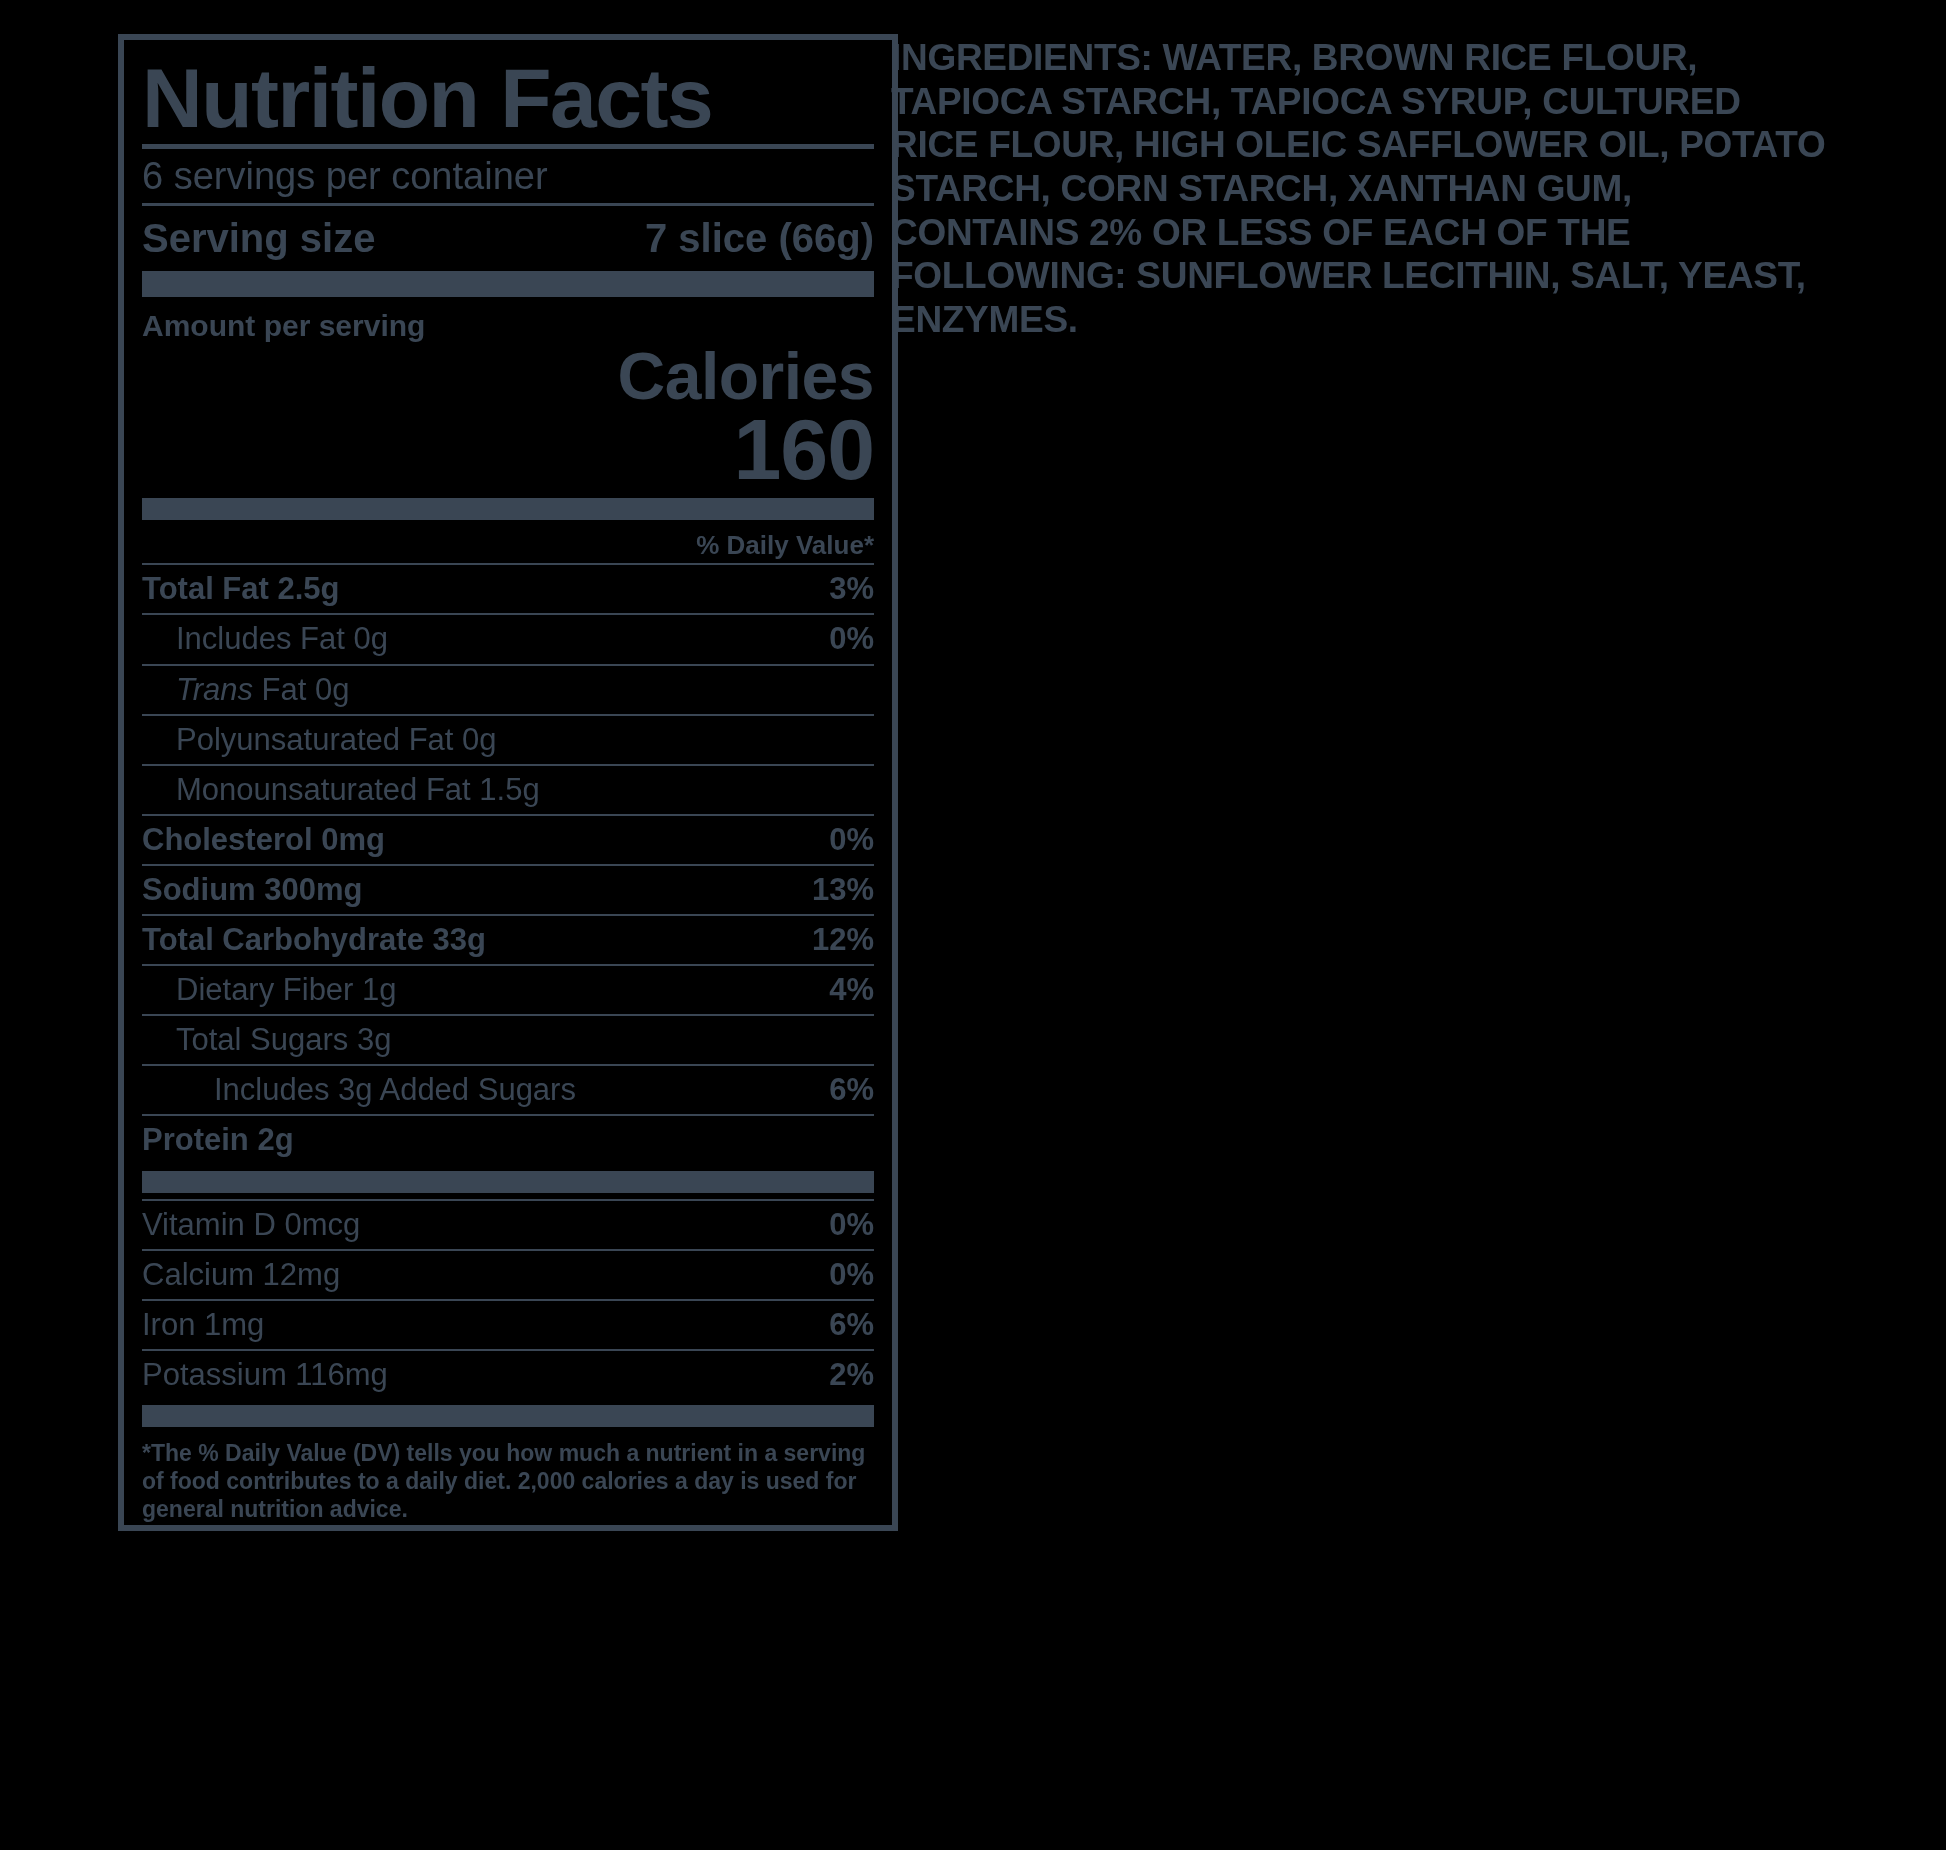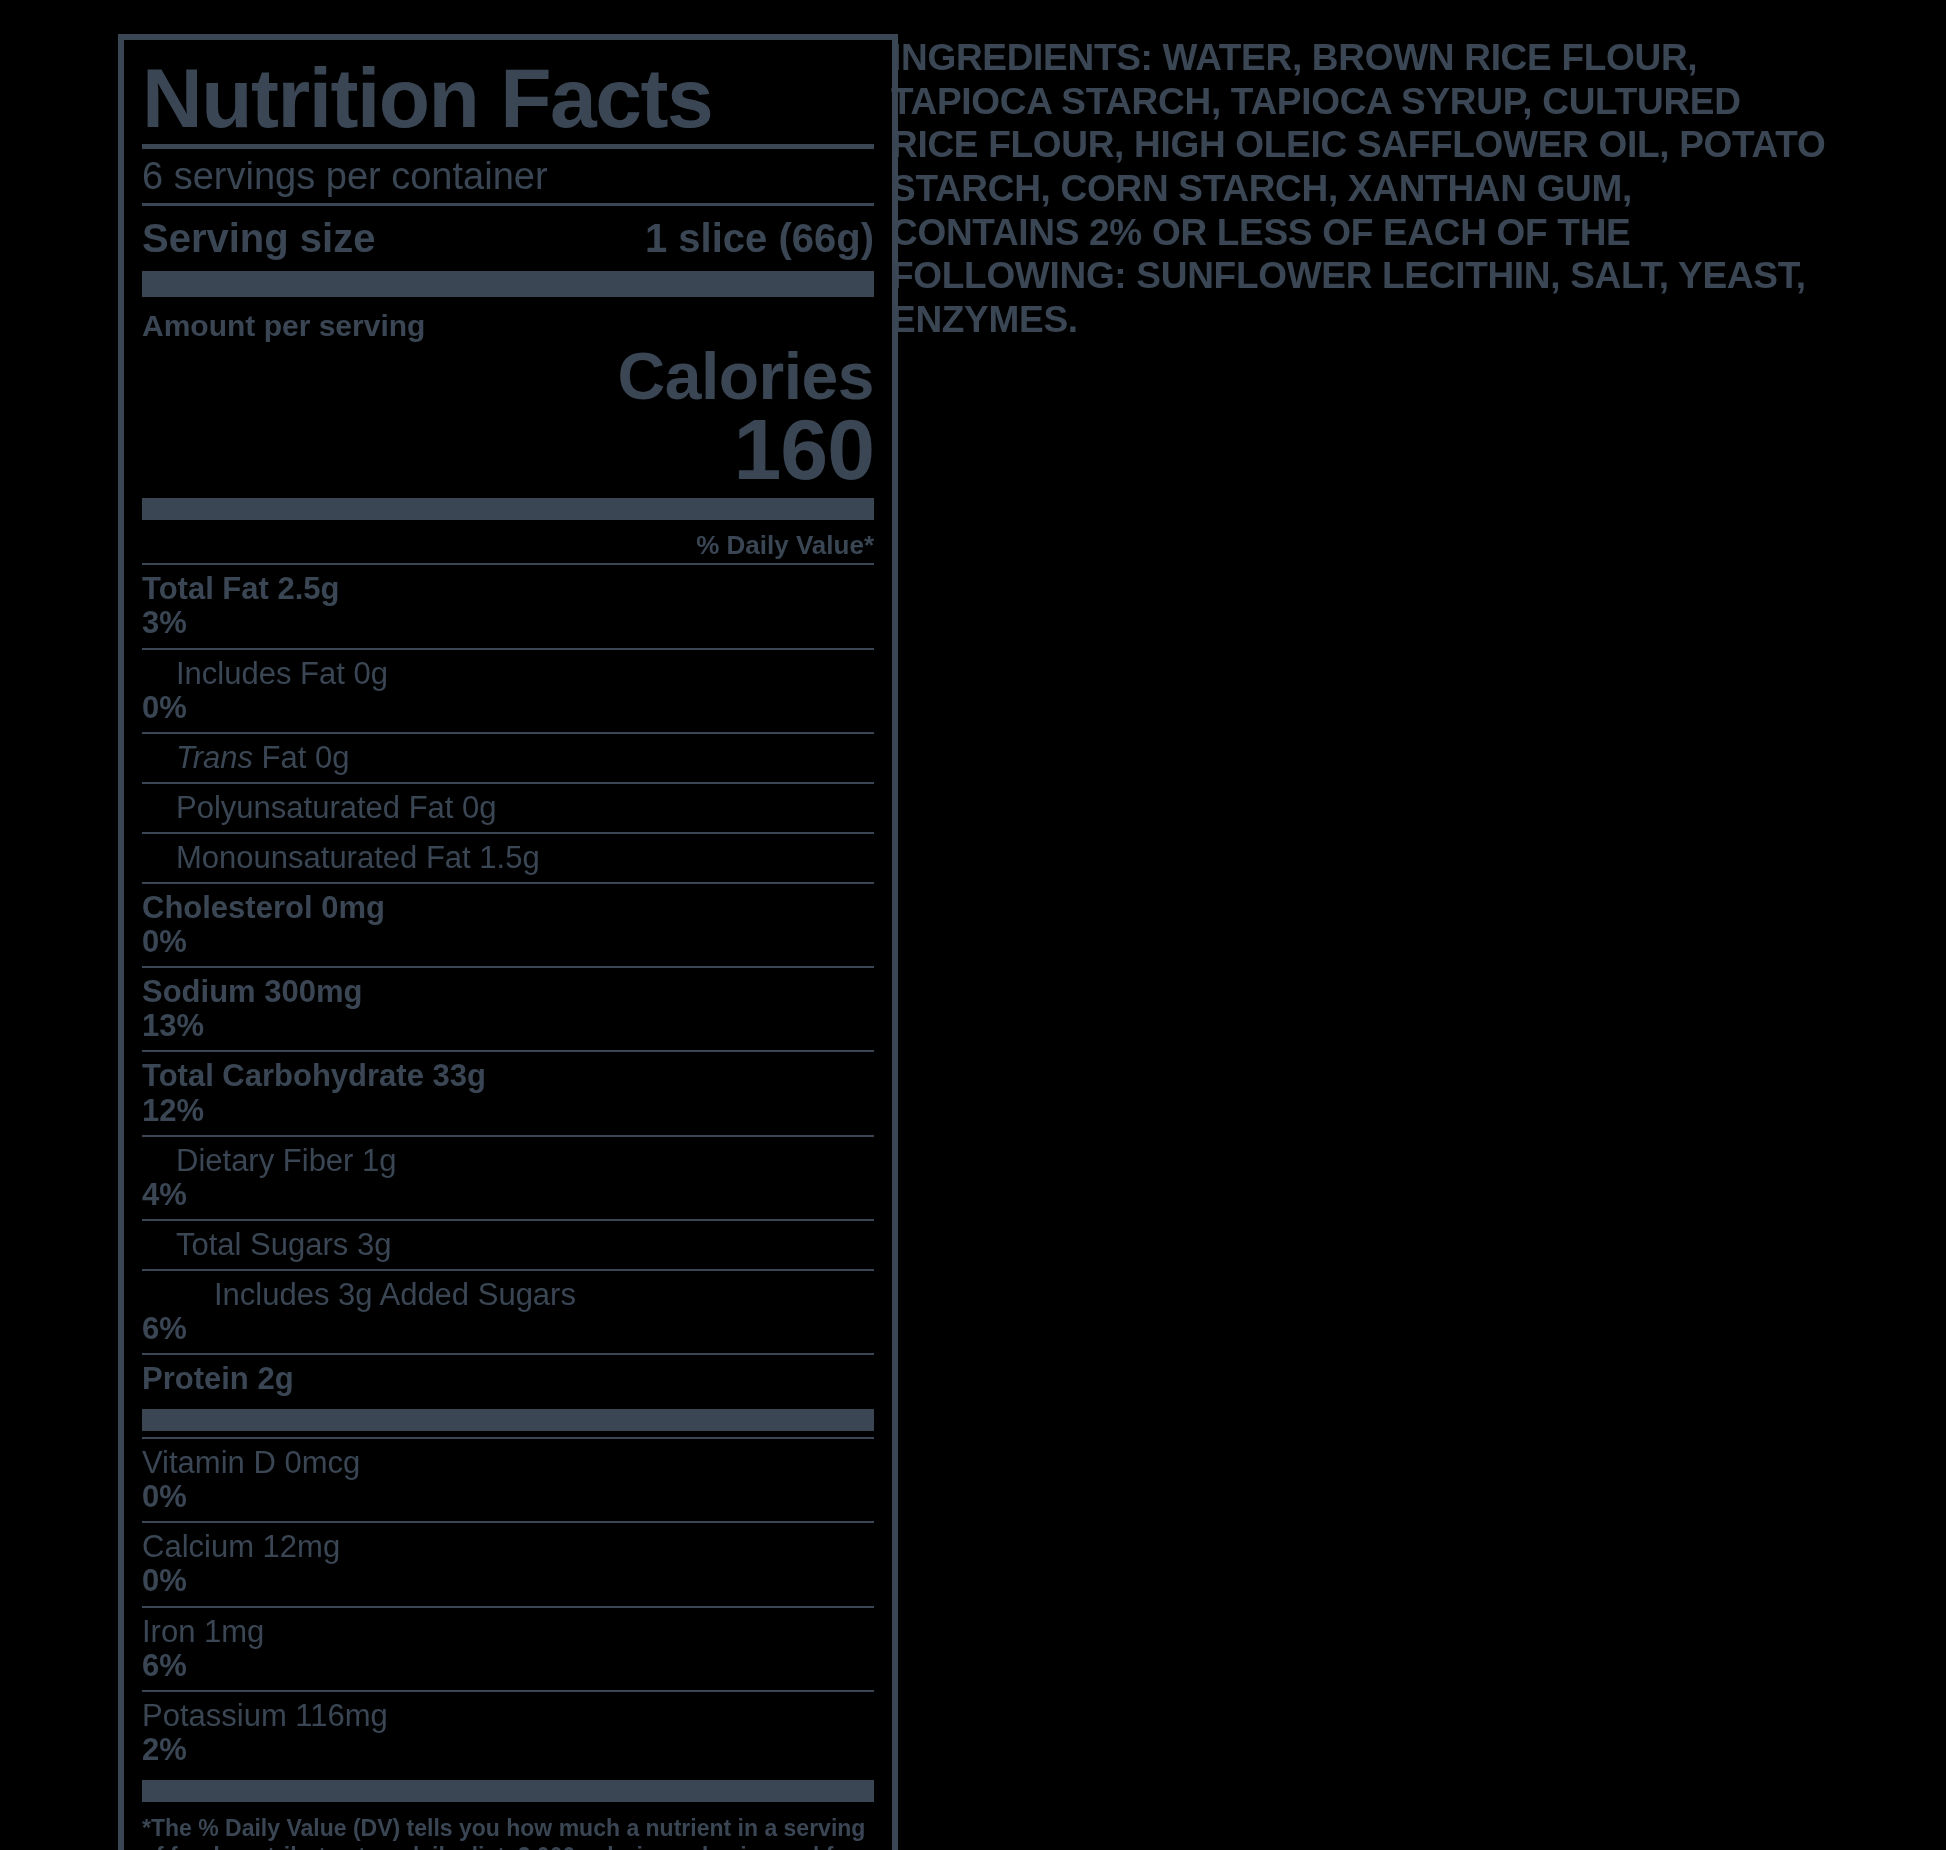--- a/index.html
+++ b/index.html
@@ -108,21 +108,20 @@
     padding: 4px 0 2px 0;
   }
   .nutrient-row {
     display: flex;
     justify-content: space-between;
     align-items: baseline;
     font-size: 31px;
     padding: 7px 0 7px 0;
     border-top: 2px solid #3a4654;
     line-height: 1.1;
-    flex-direction: column;
   }
   .nutrient-row.first {
     border-top: 2px solid #3a4654;
   }
   .nutrient-row .name {
     white-space: nowrap;
   }
   .nutrient-row .pct {
     font-weight: bold;
     white-space: nowrap;
@@ -161,21 +160,21 @@
     <div class="nf-inner">
 
       <div class="nf-title">Nutrition Facts</div>
       <div class="rule-med"></div>
 
       <div class="servings">6 servings per container</div>
       <div class="rule-thin"></div>
 
       <div class="serving-size-row">
         <span>Serving size</span>
-        <span>1 slice (66g)</span>
+        <span>7 slice (66g)</span>
       </div>
 
       <div class="rule-thick"></div>
 
       <div class="amount-per">Amount per serving</div>
 
       <div class="calories-row">
         <span class="calories-label">Calories</span>
         <span class="calories-value">160</span>
       </div>

